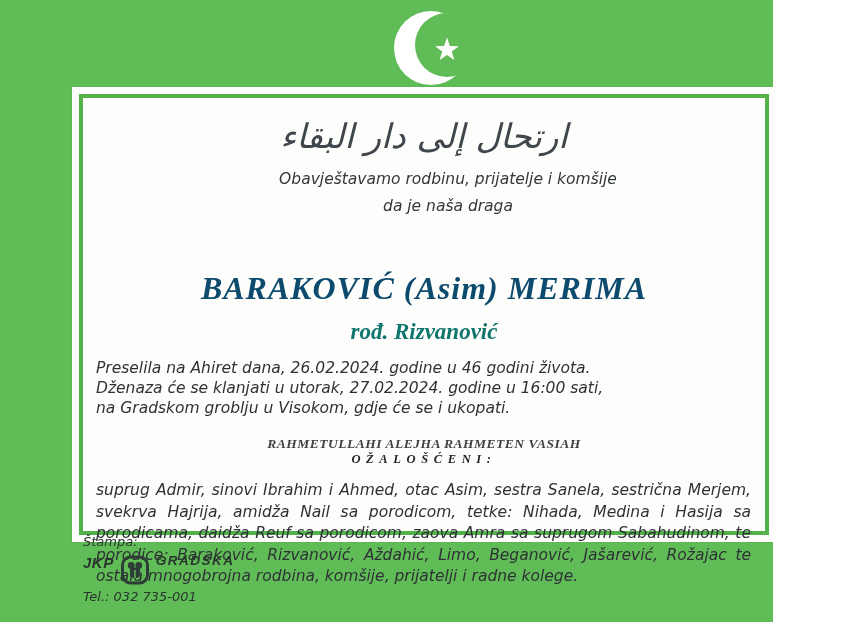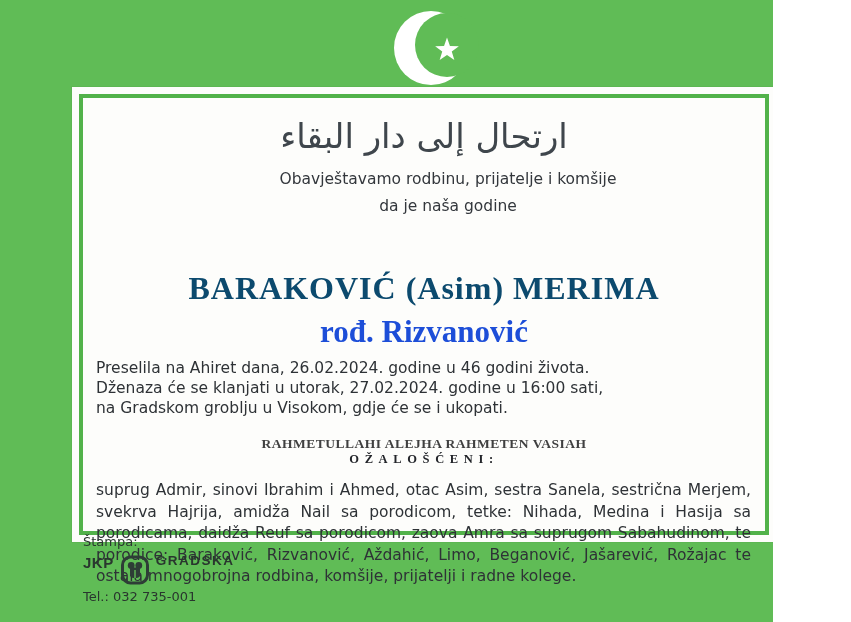--- a/index.html
+++ b/index.html
@@ -3,20 +3,21 @@
 <meta charset="utf-8">
 <style>
   html,body{margin:0;padding:0;}
   .page{
     position:relative;
     width:773px;height:622px;
     background:#60bc56;
     overflow:hidden;
     font-family:"DejaVu Sans",sans-serif;
     color:#2c2f33;
+    font-style:italic;
   }
   
   .crescent{position:absolute;left:378px;top:6px;}
 
   
   .card{
     position:absolute;left:72px;top:87px;width:704px;height:455px;
     background:#fdfdfb;
     box-shadow:0 0 0 1px rgba(0,0,0,0.03);
   }
@@ -47,22 +48,22 @@
     font-family:"Liberation Serif","DejaVu Serif",serif;
     font-weight:bold;
     font-size:32px;line-height:48px;
     letter-spacing:1px;
     color:#0c4a6e;
   }
   .maiden-name{
     margin-top:2px;
     font-family:"Liberation Serif","DejaVu Serif",serif;
     font-weight:bold;
-    font-size:31px;line-height:36px;
-    color:#1d4ed8;
+    font-size:23px;line-height:36px;
+    color:#0f766e;
   }
   .details{
     margin:8px 14px 0 13px;
     text-align:left;
     font-size:15.5px;line-height:20px;
     color:#2e3236;
   }
   .prayer{
     margin-top:18px;
     font-family:"Liberation Serif","DejaVu Serif",serif;
@@ -121,21 +122,21 @@
     <polygon fill="#ffffff" points="69,31.5 71.94,39.95 80.89,40.14 73.76,45.55 76.35,54.11 69,49 61.65,54.11 64.24,45.55 57.11,40.14 66.06,39.95"></polygon>
   </svg>
 
   <div class="card">
     <div class="card-frame"></div>
     <div class="card-content">
 
       <div class="calligraphy">ارتحال إلى دار البقاء</div>
 
       <div class="announce">Obavještavamo rodbinu, prijatelje i komšije</div>
-      <div class="announce">da je naša godine</div>
+      <div class="announce">da je naša draga</div>
 
       <div class="deceased-name">BARAKOVIĆ (Asim) MERIMA</div>
       <div class="maiden-name">rođ. Rizvanović</div>
 
       <div class="details">
         <div>Preselila na Ahiret dana, 26.02.2024. godine u 46 godini života.</div>
         <div>Dženaza će se klanjati u utorak, 27.02.2024. godine u 16:00 sati,</div>
         <div>na Gradskom groblju u Visokom, gdje će se i ukopati.</div>
       </div>
 

